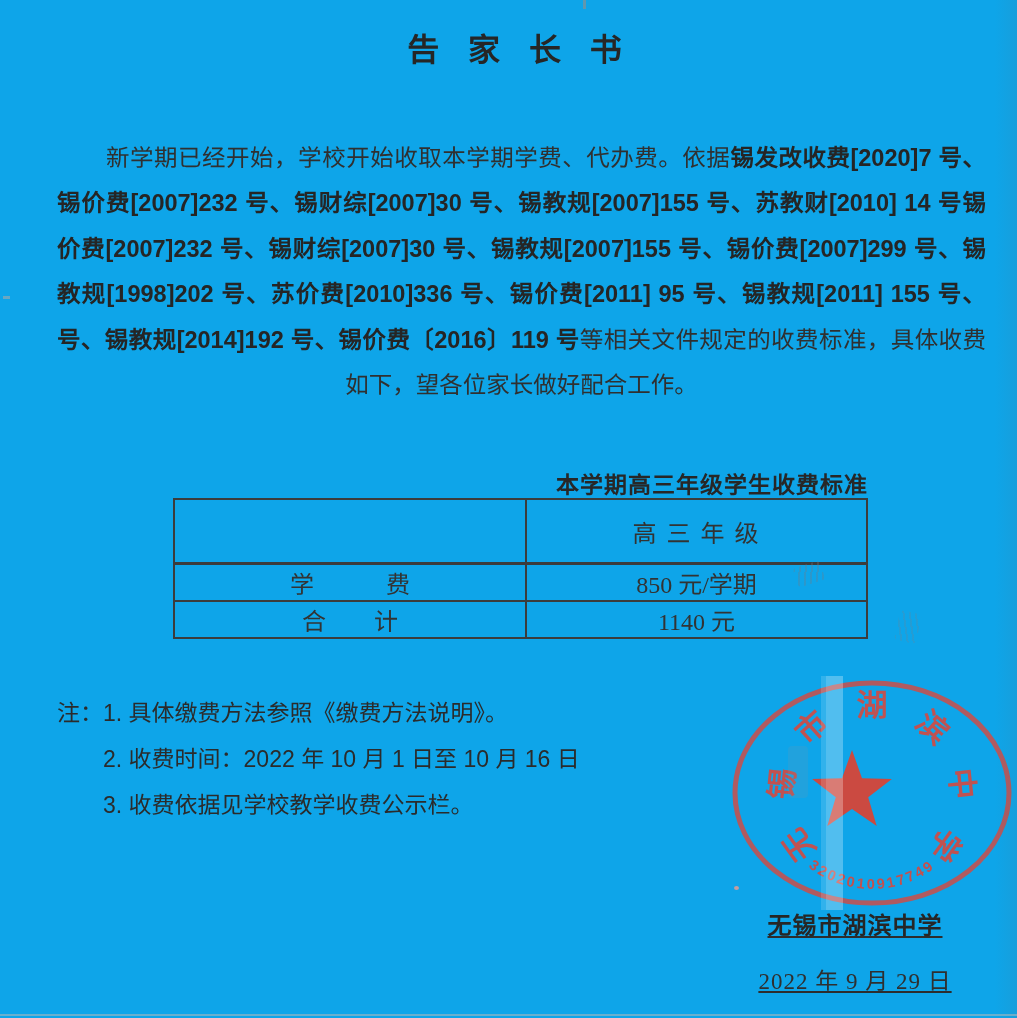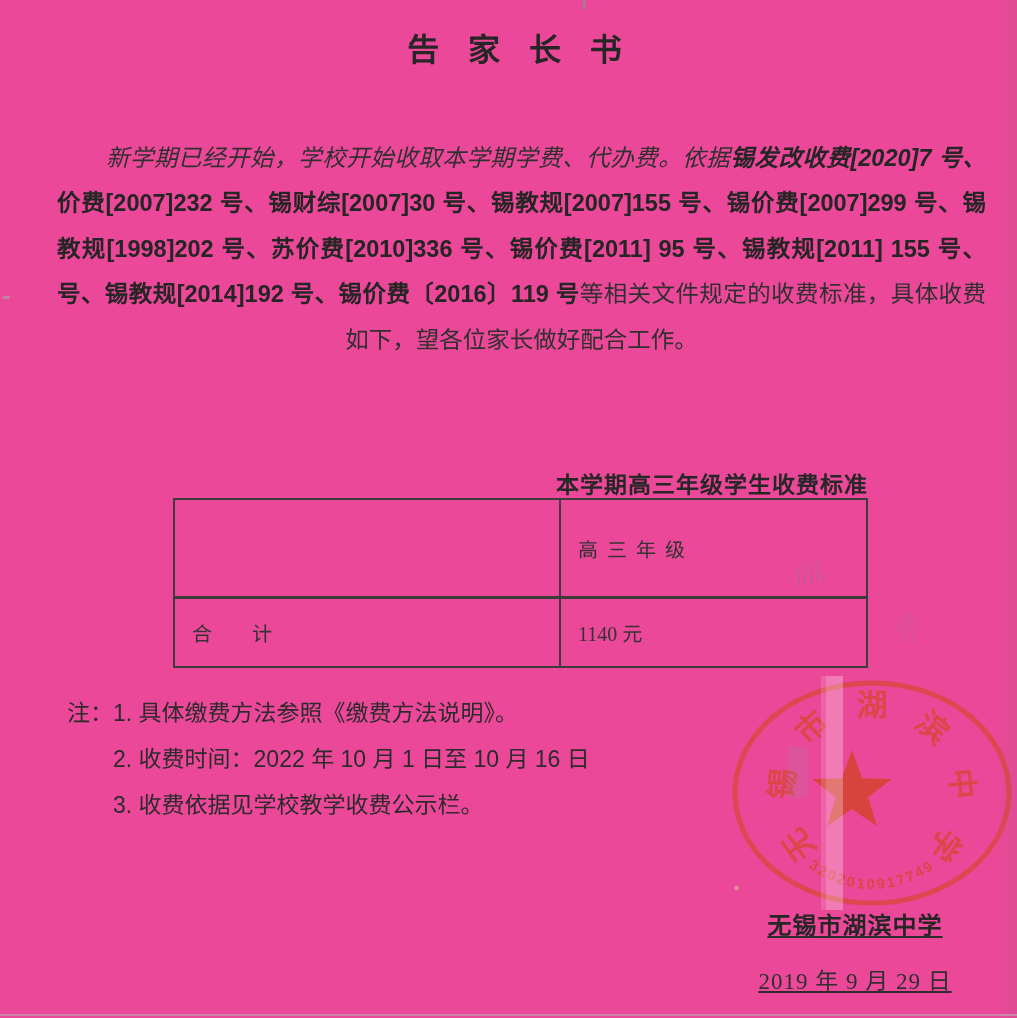--- a/index.html
+++ b/index.html
@@ -1,63 +1,63 @@
 <!DOCTYPE html>
 <html lang="zh-CN"><head>
 <meta charset="utf-8">
 <style>
   html,body{margin:0;padding:0;background:#e8e8e8;}
   .page{
     position:relative;width:1017px;height:1018px;margin:0 auto;
-    background:#ec4899;overflow:hidden;
+    background:#0ea5e9;overflow:hidden;
     font-family:"Liberation Serif","DejaVu Serif",serif;color:#2d2d2d;
   }
 
   .doc-title{
     position:absolute;top:24px;left:0;width:100%;margin:0;text-align:center;
     font-family:"Liberation Sans","DejaVu Sans",sans-serif;
     font-size:32px;font-weight:700;letter-spacing:10px;color:#262626;
     padding-left:22px;box-sizing:border-box;
   }
   .salutation{
     position:absolute;left:57px;top:91px;
     font-family:"Liberation Sans","DejaVu Sans",sans-serif;
     font-size:25px;font-weight:500;color:#2a2a2a;letter-spacing:1px;
   }
   .body-block{position:absolute;left:57px;top:136px;width:929px;}
   .body-line{
     font-size:23.5px;line-height:45.4px;height:45.4px;white-space:nowrap;
     text-align:justify;text-align-last:justify;color:#303030;
   }
-  .body-line.indent{text-indent:49px;font-style:italic;}
+  .body-line.indent{text-indent:49px;}
   .body-line.no-just{text-align:center;text-align-last:auto;white-space:normal;}
   .seg-b{font-family:"Liberation Sans","DejaVu Sans",sans-serif;font-weight:600;color:#252525;}
 
   .tbl-caption{
     position:absolute;left:173px;top:466px;width:695px;text-align:right;
     font-family:"Liberation Sans","DejaVu Sans",sans-serif;
     font-size:23px;font-weight:700;letter-spacing:1px;color:#272727;
   }
   table.fee-table{
     position:absolute;left:173px;top:498px;width:695px;
     border-collapse:collapse;table-layout:fixed;
   }
   .fee-table th,.fee-table td{
-    border:2px solid #3c3c3c;text-align:left;vertical-align:middle;
-    font-size:20px;color:#333;font-weight:400;padding:17px;
+    border:2px solid #3c3c3c;text-align:center;vertical-align:middle;
+    font-size:24px;color:#333;font-weight:400;padding:0;
   }
   .fee-table thead th{height:62px;border-bottom-width:3px;letter-spacing:2px;}
   .fee-table .c1{width:350px;}
   .fee-table tbody tr:nth-child(1) td{height:33px;}
   .fee-table tbody tr:nth-child(2) td{height:31px;}
   .fee-table tbody tr:nth-child(3) td{height:29px;font-style:italic;}
 
   .notes{position:absolute;left:57px;top:690px;
     font-family:"Liberation Sans","DejaVu Sans",sans-serif;
-    font-size:23px;font-weight:500;color:#2b2b2b;margin-left:10px;}
+    font-size:23px;font-weight:500;color:#2b2b2b;}
   .note-line{line-height:46.2px;height:46.2px;white-space:nowrap;}
   .note-line .ind{display:inline-block;width:46px;}
   .note-label{display:inline-block;width:46px;}
 
   .signature{position:absolute;left:700px;top:906px;width:310px;text-align:center;text-decoration:underline;}
   .signature .school{
     font-family:"Liberation Sans","DejaVu Sans",sans-serif;
     font-size:24px;font-weight:700;color:#262626;letter-spacing:1px;}
   .signature .date{margin-top:21px;font-size:23px;letter-spacing:1px;color:#2f2f2f;}
 
@@ -80,52 +80,57 @@
 </head>
 <body>
 
 <div class="page">
 
   <h1 class="doc-title">告 家 长 书</h1>
 
 
   <div class="body-block">
     <div class="body-line indent"><span>新学期已经开始，学校开始收取本学期学费、代办费。依据</span><span class="seg-b">锡发改收费[2020]7 号、</span></div>
+    <div class="body-line"><span class="seg-b">锡价费[2007]232 号、锡财综[2007]30 号、锡教规[2007]155 号、苏教财[2010] 14 号锡</span></div>
     <div class="body-line"><span class="seg-b">价费[2007]232 号、锡财综[2007]30 号、锡教规[2007]155 号、锡价费[2007]299 号、锡</span></div>
     <div class="body-line"><span class="seg-b">教规[1998]202 号、苏价费[2010]336 号、锡价费[2011] 95 号、锡教规[2011] 155 号、</span></div>
     <div class="body-line"><span class="seg-b">号、锡教规[2014]192 号、锡价费〔2016〕119 号</span><span>等相关文件规定的收费标准，具体收费</span></div>
     <div class="body-line no-just"><span>如下，望各位家长做好配合工作。</span></div>
   </div>
 
   <div class="tbl-caption">本学期高三年级学生收费标准</div>
 
   <table class="fee-table">
     <thead>
       <tr>
         <th class="c1"></th>
         <th class="c2">高 三 年 级</th>
       </tr>
     </thead>
     <tbody>
       <tr>
+        <td>学　　　费</td>
+        <td>850 元/学期</td>
+      </tr>
+      <tr>
         <td>合　　计</td>
         <td>1140 元</td>
       </tr>
     </tbody>
   </table>
 
   <div class="notes">
     <div class="note-line"><span class="note-label">注：</span><span>1. 具体缴费方法参照《缴费方法说明》。</span></div>
     <div class="note-line"><span class="ind"></span><span>2. 收费时间：2022 年 10 月 1 日至 10 月 16 日</span></div>
     <div class="note-line"><span class="ind"></span><span>3. 收费依据见学校教学收费公示栏。</span></div>
   </div>
 
   <div class="signature">
     <div class="school">无锡市湖滨中学</div>
-    <div class="date">2019 年 9 月 29 日</div>
+    <div class="date">2022 年 9 月 29 日</div>
   </div>
 
   <svg class="stamp" viewBox="0 0 294 250" xmlns="http://www.w3.org/2000/svg">
     <ellipse cx="147" cy="125" rx="137" ry="110" fill="none" stroke="#d9473d" stroke-width="5" opacity="0.8"></ellipse>
     <polygon transform="translate(127,124)" points="0,-42 10,-13.8 39.9,-13 16.2,5.3 24.7,34 0,17 -24.7,34 -16.2,5.3 -39.9,-13 -10,-13.8" fill="#d64438" opacity="0.95"></polygon>
     <g>
       <text class="stamp-char" text-anchor="middle" dominant-baseline="central" transform="translate(74.2,176.7) rotate(-126)">无</text>
       <text class="stamp-char" text-anchor="middle" dominant-baseline="central" transform="translate(57.5,115.8) rotate(-84)">锡</text>
       <text class="stamp-char" text-anchor="middle" dominant-baseline="central" transform="translate(86.8,59.6) rotate(-42)">市</text>
       <text class="stamp-char" text-anchor="middle" dominant-baseline="central" transform="translate(147,37) rotate(0)">湖</text>

